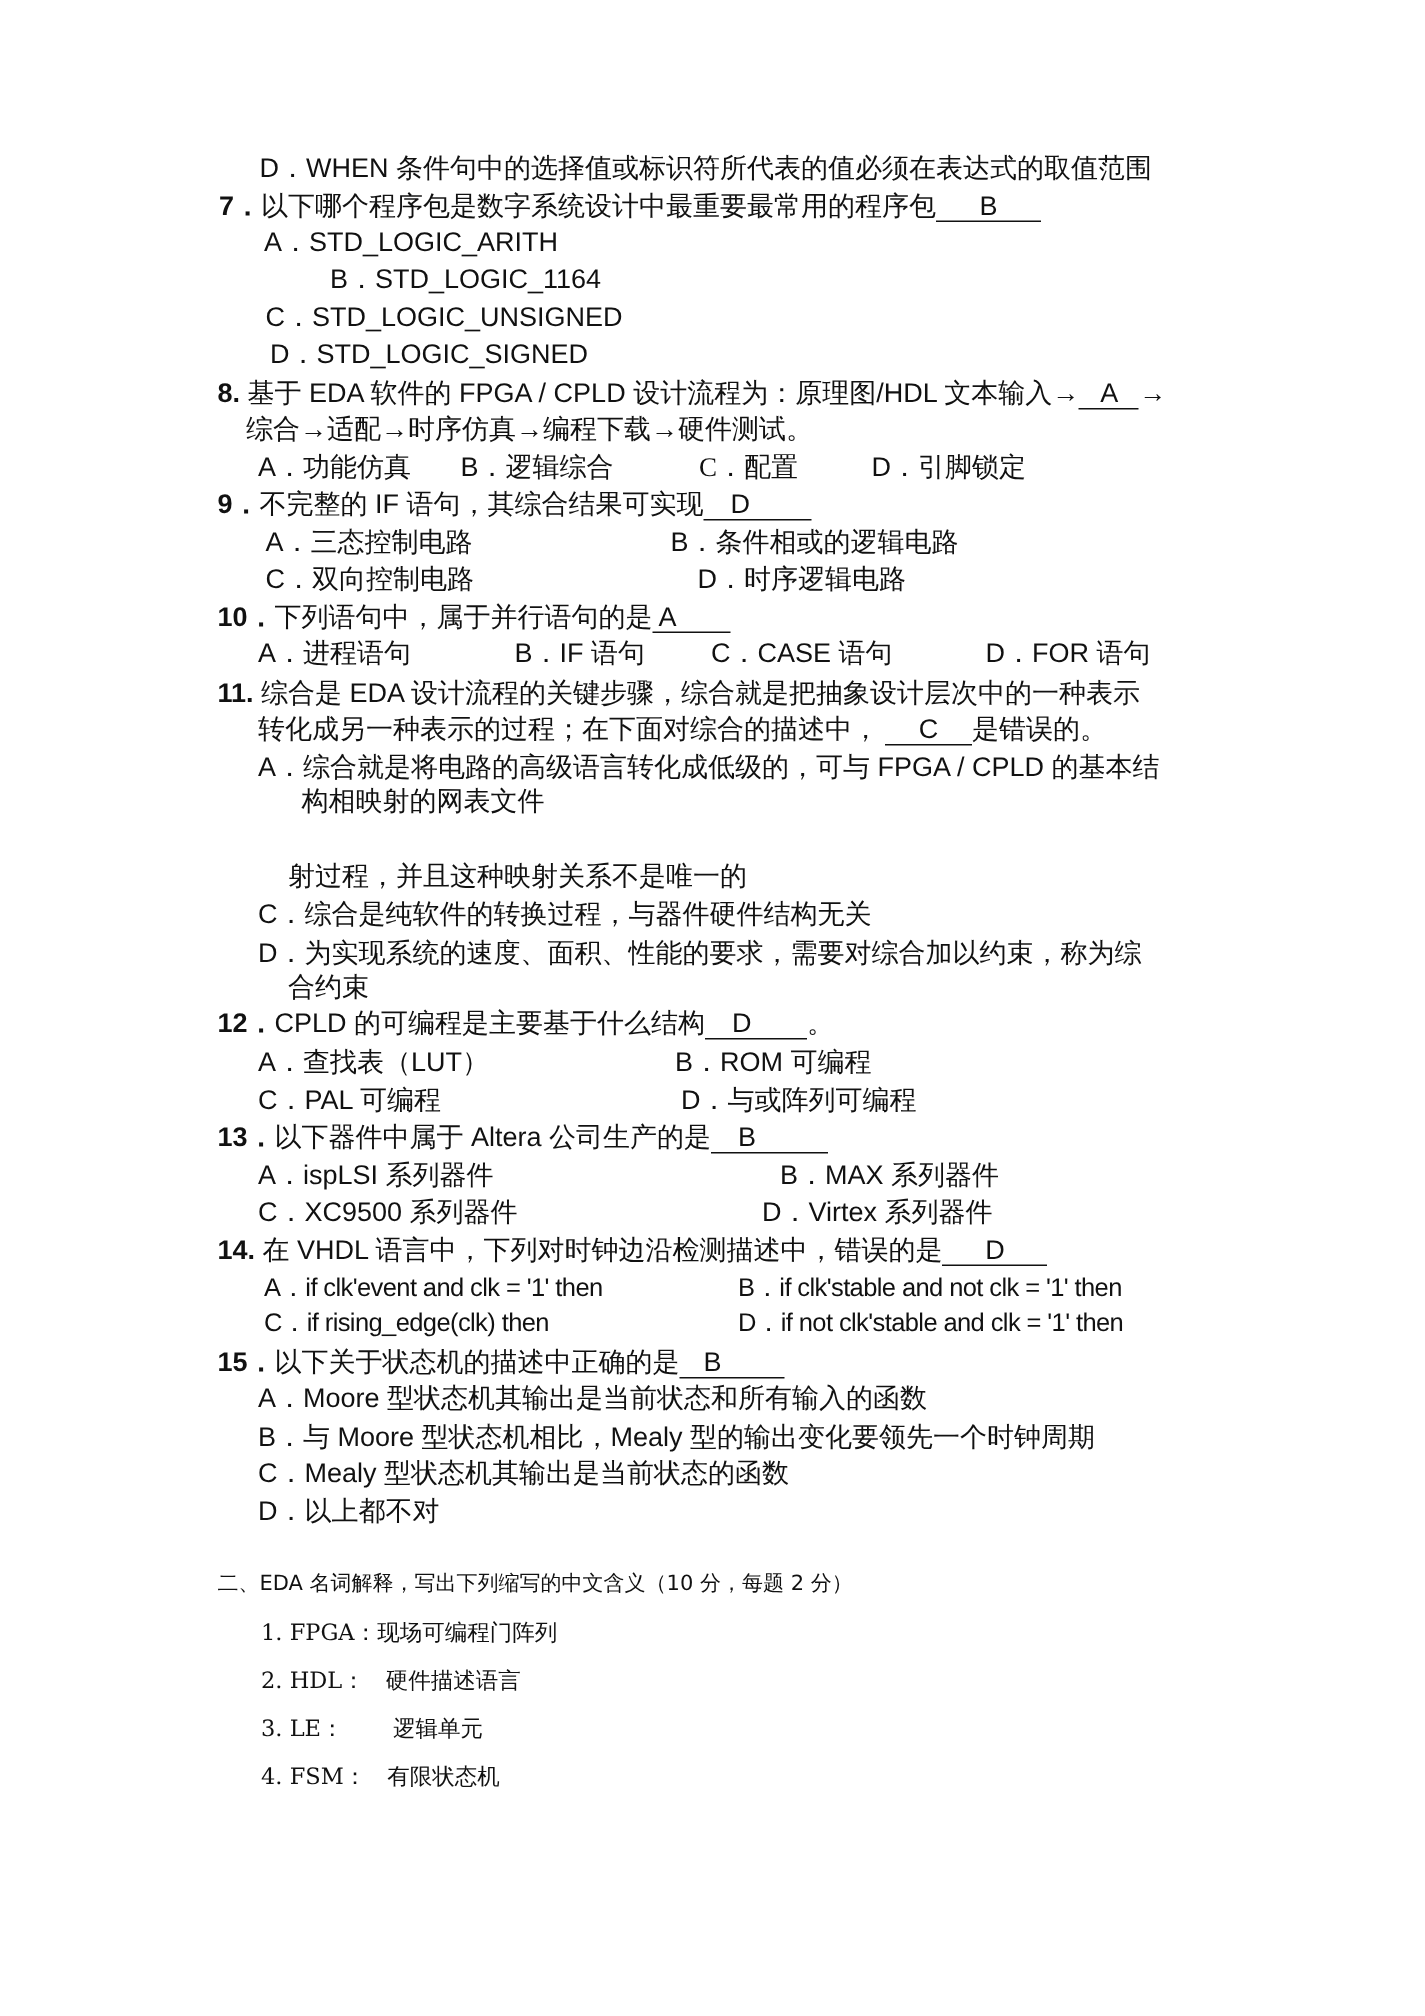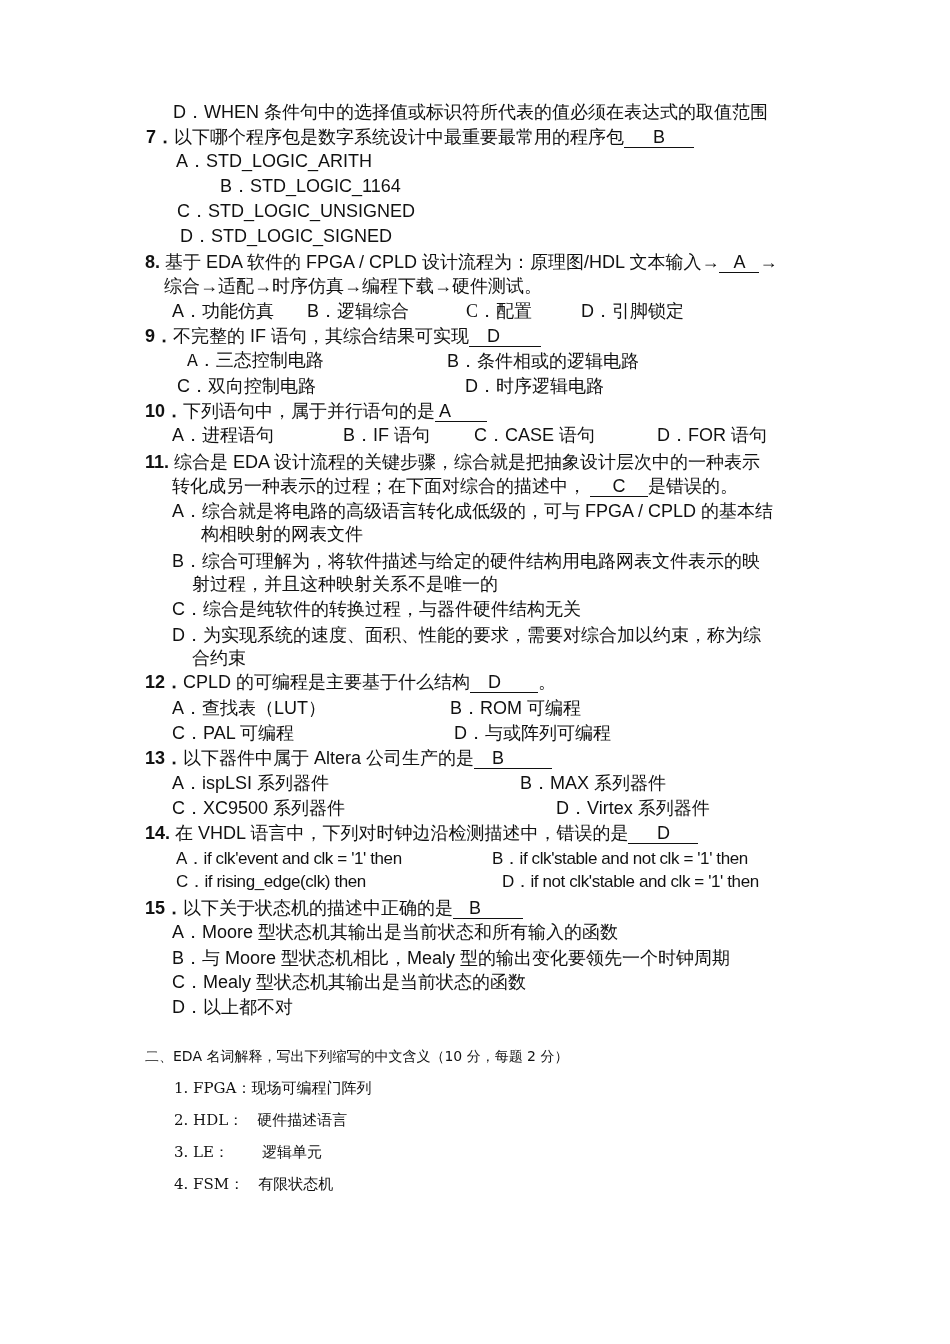--- a/index.html
+++ b/index.html
@@ -34,21 +34,21 @@
   </div>
   <div class="ln" style="left:164px;top:275px;">综合→适配→时序仿真→编程下载→硬件测试。</div>
   <div class="ln" style="left:172px;top:300px;"><span>A．</span><span>功能仿真</span></div>
   <div class="ln" style="left:307px;top:300px;"><span>B．</span><span>逻辑综合</span></div>
   <div class="ln" style="left:466px;top:300px;font-family:Liberation Serif, serif;"><span>C．</span><span>配置</span></div>
   <div class="ln" style="left:581px;top:300px;"><span>D．</span><span>引脚锁定</span></div>
 
   <div class="ln" style="left:145px;top:325px;">
     <span class="num">9．</span><span>不完整的 IF 语句，其综合结果可实现</span><span class="blank" style="width:72px;text-align:left;padding-left:18px;box-sizing:border-box;">D</span>
   </div>
-  <div class="ln" style="left:187px;top:350px;font-family:Liberation Mono, monospace;"><span>A．</span><span>三态控制电路</span></div>
+  <div class="ln" style="left:177px;top:350px;"><span>A．</span><span>三态控制电路</span></div>
   <div class="ln" style="left:447px;top:350px;"><span>B．</span><span>条件相或的逻辑电路</span></div>
   <div class="ln" style="left:177px;top:375px;"><span>C．</span><span>双向控制电路</span></div>
   <div class="ln" style="left:447px;top:375px;margin-left:18px;"><span>D．</span><span>时序逻辑电路</span></div>
 
   <div class="ln" style="left:145px;top:400px;">
     <span class="num">10．</span><span>下列语句中，属于并行语句的是</span><span class="blank" style="width:52px;text-align:left;padding-left:4px;box-sizing:border-box;">A</span>
   </div>
   <div class="ln" style="left:172px;top:424px;"><span>A．</span><span>进程语句</span></div>
   <div class="ln" style="left:343px;top:424px;"><span>B．</span><span>IF 语句</span></div>
   <div class="ln" style="left:474px;top:424px;"><span>C．</span><span>CASE 语句</span></div>
@@ -56,50 +56,49 @@
 
   <div class="ln" style="left:145px;top:451px;">
     <span class="num">11.</span>
     <span>综合是 EDA 设计流程的关键步骤，综合就是把抽象设计层次中的一种表示</span>
   </div>
   <div class="ln" style="left:172px;top:475px;">
     <span>转化成另一种表示的过程；在下面对综合的描述中，</span><span class="blank" style="width:58px;margin-left:4px;">C</span><span>是错误的。</span>
   </div>
   <div class="ln" style="left:172px;top:500px;"><span>A．</span><span>综合就是将电路的高级语言转化成低级的，可与 FPGA / CPLD 的基本结</span></div>
   <div class="ln" style="left:201px;top:523px;">构相映射的网表文件</div>
-  <div class="ln" style="left:172px;top:550px;"><span>B．</span><span>综合可理解为，将软件描述与给定的硬件结构用电路网表文件表示的映</span></div>
   <div class="ln" style="left:192px;top:573px;">射过程，并且这种映射关系不是唯一的</div>
   <div class="ln" style="left:172px;top:598px;"><span>C．</span><span>综合是纯软件的转换过程，与器件硬件结构无关</span></div>
   <div class="ln" style="left:172px;top:624px;"><span>D．</span><span>为实现系统的速度、面积、性能的要求，需要对综合加以约束，称为综</span></div>
   <div class="ln" style="left:192px;top:647px;">合约束</div>
 
   <div class="ln" style="left:145px;top:671px;">
     <span class="num">12．</span><span>CPLD 的可编程是主要基于什么结构</span><span class="blank" style="width:68px;text-align:left;padding-left:18px;box-sizing:border-box;">D</span><span>。</span>
   </div>
   <div class="ln" style="left:172px;top:697px;"><span>A．</span><span>查找表（LUT）</span></div>
   <div class="ln" style="left:450px;top:697px;"><span>B．</span><span>ROM 可编程</span></div>
   <div class="ln" style="left:172px;top:722px;"><span>C．</span><span>PAL 可编程</span></div>
   <div class="ln" style="left:454px;top:722px;"><span>D．</span><span>与或阵列可编程</span></div>
 
   <div class="ln" style="left:145px;top:747px;">
     <span class="num">13．</span><span>以下器件中属于 Altera  公司生产的是</span><span class="blank" style="width:78px;text-align:left;padding-left:18px;box-sizing:border-box;">B</span>
   </div>
   <div class="ln" style="left:172px;top:772px;"><span>A．</span><span>ispLSI 系列器件</span></div>
   <div class="ln" style="left:520px;top:772px;"><span>B．</span><span>MAX 系列器件</span></div>
   <div class="ln" style="left:172px;top:797px;"><span>C．</span><span>XC9500 系列器件</span></div>
-  <div class="ln" style="left:556px;top:797px;"><span>D．</span><span>Virtex 系列器件</span></div>
+  <div class="ln" style="left:508px;top:797px;"><span>D．</span><span>Virtex 系列器件</span></div>
 
   <div class="ln" style="left:145px;top:822px;">
     <span class="num">14.</span>
     <span>在 VHDL 语言中，下列对时钟边沿检测描述中，错误的是</span><span class="blank" style="width:70px;">D</span>
   </div>
   <div class="ln" style="left:176px;top:848px;font-size:17px;letter-spacing:-0.4px;"><span>A．</span><span>if clk'event and clk = '1' then</span></div>
   <div class="ln" style="left:492px;top:848px;font-size:17px;letter-spacing:-0.4px;"><span>B．</span><span>if clk'stable and not clk = '1' then</span></div>
   <div class="ln" style="left:176px;top:871px;font-size:17px;letter-spacing:-0.4px;"><span>C．</span><span>if rising_edge(clk) then</span></div>
-  <div class="ln" style="left:492px;top:871px;font-size:17px;letter-spacing:-0.4px;margin-left:10px;"><span>D．</span><span>if not clk'stable and clk = '1' then</span></div>
+  <div class="ln" style="left:492px;top:871px;font-size:17px;letter-spacing:-0.4px;"><span>D．</span><span>if not clk'stable and clk = '1' then</span></div>
 
   <div class="ln" style="left:145px;top:897px;">
     <span class="num">15．</span><span>以下关于状态机的描述中正确的是</span><span class="blank" style="width:70px;text-align:left;padding-left:16px;box-sizing:border-box;">B</span>
   </div>
   <div class="ln" style="left:172px;top:921px;"><span>A．</span><span>Moore 型状态机其输出是当前状态和所有输入的函数</span></div>
   <div class="ln" style="left:172px;top:947px;"><span>B．</span><span>与 Moore 型状态机相比，Mealy 型的输出变化要领先一个时钟周期</span></div>
   <div class="ln" style="left:172px;top:971px;"><span>C．</span><span>Mealy 型状态机其输出是当前状态的函数</span></div>
   <div class="ln" style="left:172px;top:996px;"><span>D．</span><span>以上都不对</span></div>
 
   <div class="ln hdr" style="left:145px;top:1045px;">二、EDA 名词解释，写出下列缩写的中文含义（10 分，每题 2 分）</div>

